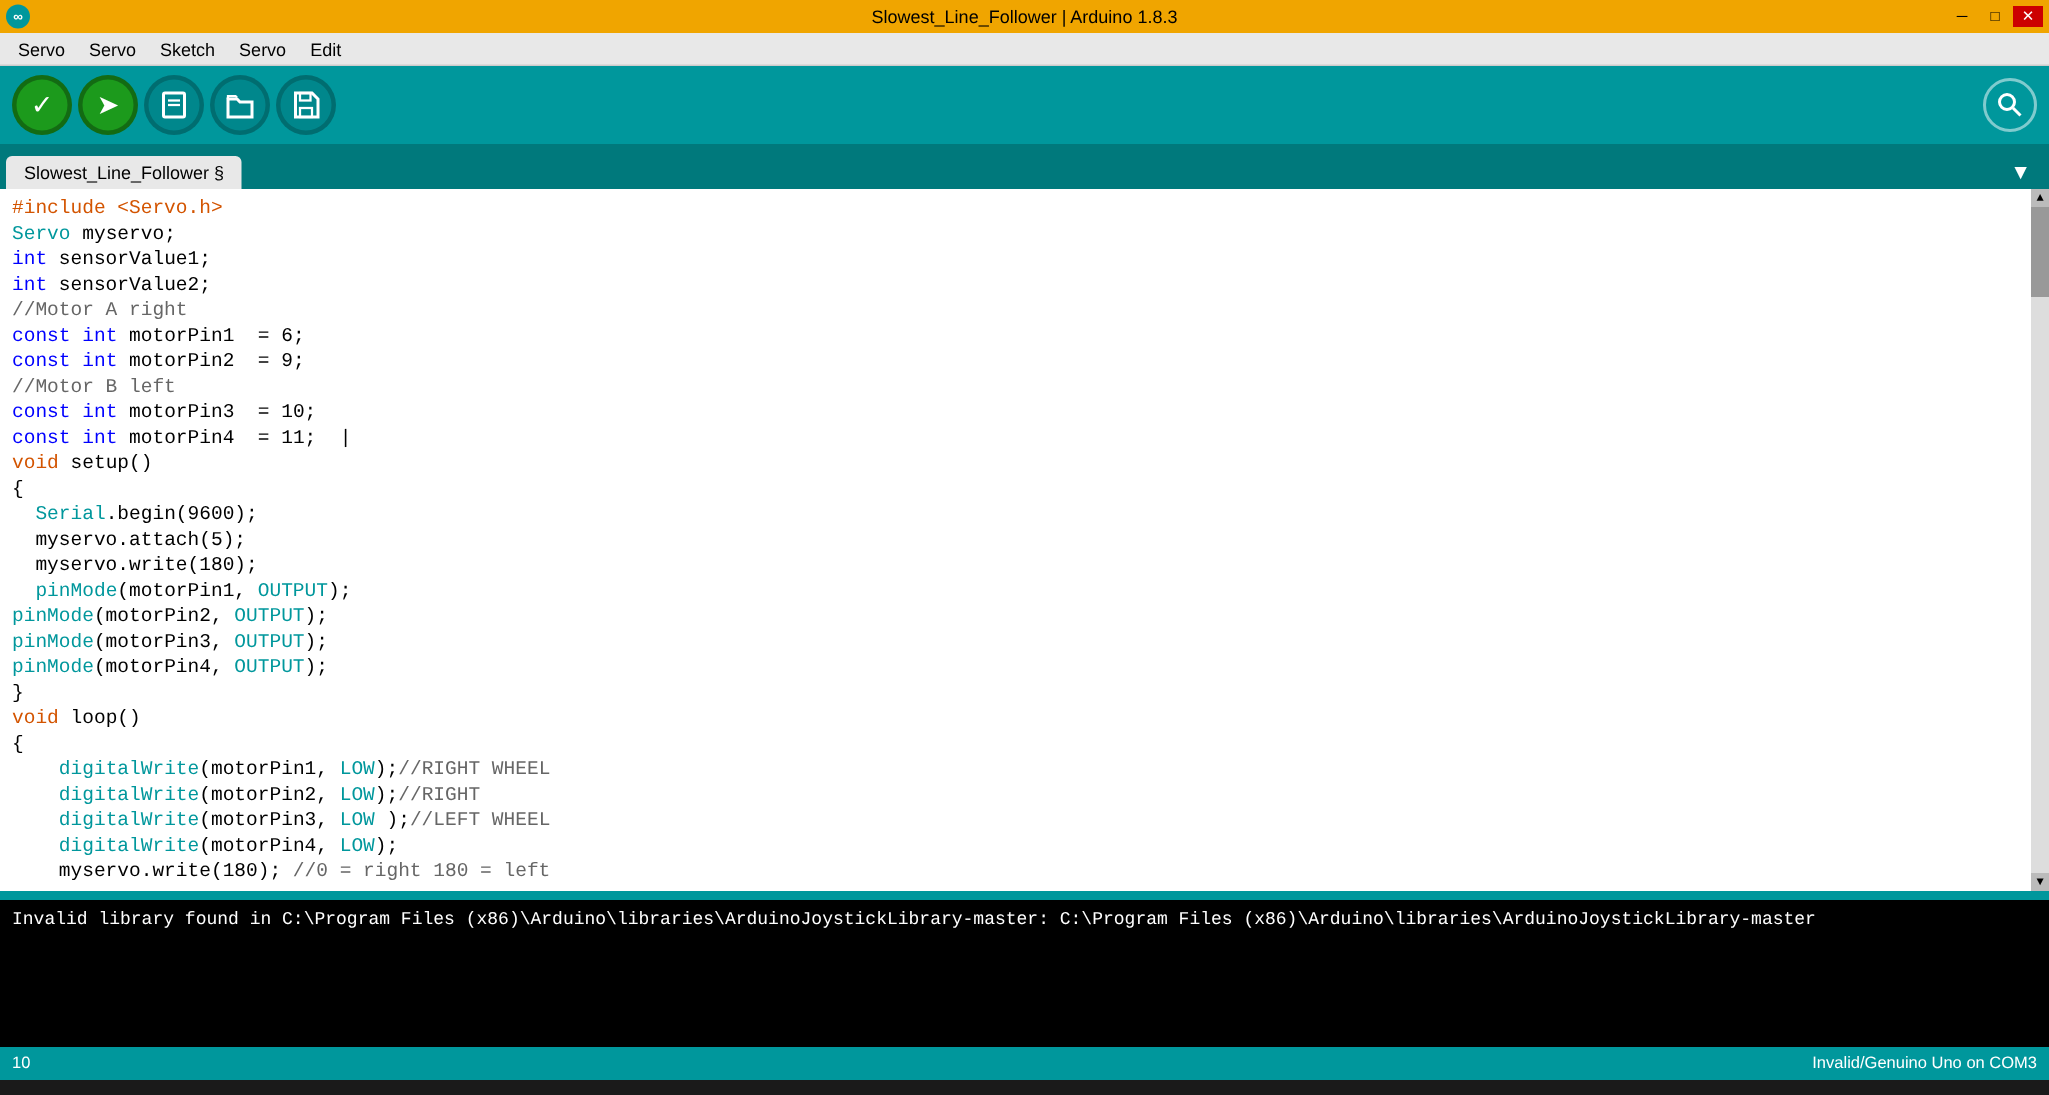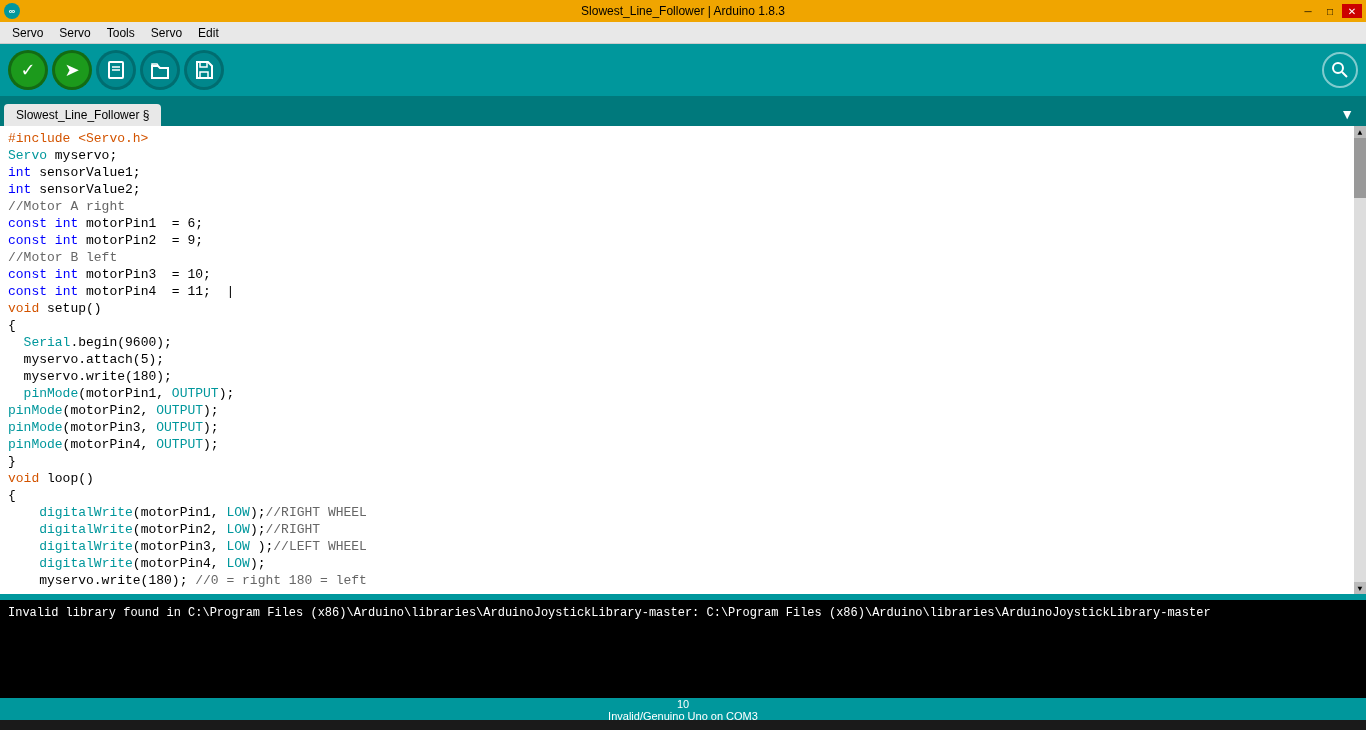--- a/index.html
+++ b/index.html
@@ -148,21 +148,20 @@
     
     #statusbar {
       background: #00979c;
       height: 22px;
       display: flex;
       align-items: center;
       justify-content: space-between;
       padding: 0 8px;
       font-size: 11px;
       color: #fff;
-      flex-direction: column;
     }
 
     
     #console-divider {
       background: #00979c;
       height: 4px;
     }
   </style>
 </head>
 <body>
@@ -175,21 +174,21 @@
   <div id="titlebar-controls">
     <div class="win-btn">─</div>
     <div class="win-btn">□</div>
     <div class="win-btn win-btn-close">✕</div>
   </div>
 </div>
 
 <div id="menubar">
   <div class="menu-item">Servo</div>
   <div class="menu-item">Servo</div>
-  <div class="menu-item">Tools</div>
+  <div class="menu-item">Sketch</div>
   <div class="menu-item">Servo</div>
   <div class="menu-item">Edit</div>
 </div>
 
 <div id="toolbar">
   <div id="toolbar-left">
     <div class="toolbar-btn toolbar-btn-check" title="Verify">✓</div>
     <div class="toolbar-btn toolbar-btn-upload" title="Upload">➤</div>
     <div class="toolbar-btn" title="New" style="background:rgba(0,0,0,0.1)">
       <svg width="20" height="20" viewBox="0 0 20 20" fill="white">

